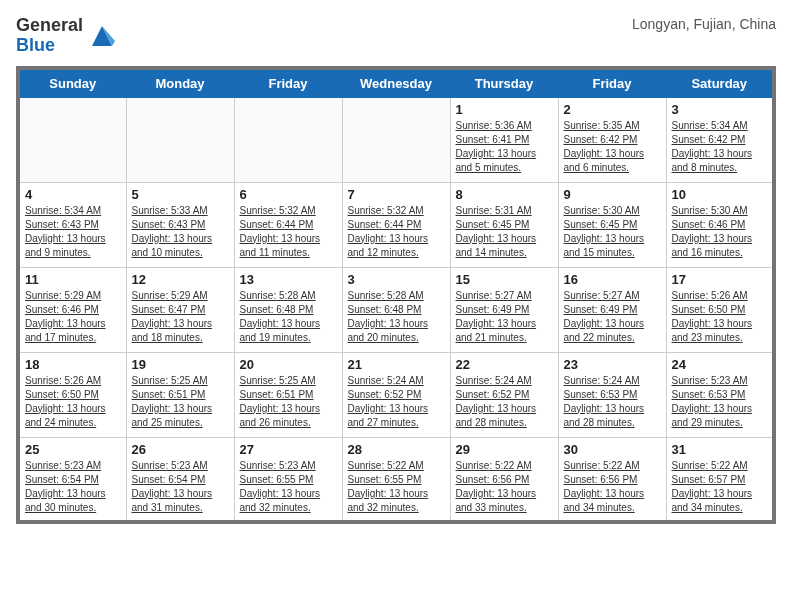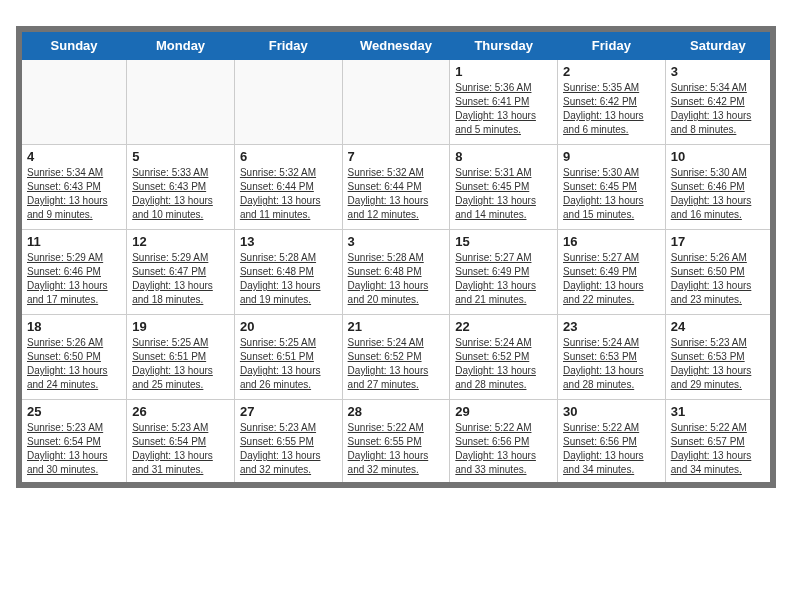--- a/index.html
+++ b/index.html
@@ -48,21 +48,21 @@
       font-weight: bold;
       color: #222;
     }
     .location {
       font-size: 14px;
       color: #555;
     }
     .calendar {
       width: 100%;
       border-collapse: collapse;
-      border: 6px solid #737373;
+      border: 4px solid #737373;
     }
     .calendar th {
       background-color: #1a6bb5;
       color: #fff;
       text-align: center;
       padding: 6px 4px;
       font-size: 13px;
       border: 1px solid #1a6bb5;
     }
     .calendar td {
@@ -89,21 +89,32 @@
       text-decoration: underline;
     }
     .week-row td {
       height: 85px;
     }
   </style>
 </head>
 <body>
 
 <div class="header">
+  <div class="logo">
+    <div class="logo-text">
+      <span class="logo-general">General</span>
+      <span class="logo-blue">Blue</span>
+    </div>
+    <svg class="logo-icon" viewBox="0 0 30 30">
+      <polygon points="5,25 15,5 25,25" fill="#1a6bb5"></polygon>
+      <polygon points="15,5 28,20 25,25" fill="#4a9fd4"></polygon>
+    </svg>
+  </div>
   <div class="title-section">
+    <div class="location">Longyan, Fujian, China</div>
   </div>
 </div>
 
 <table class="calendar">
   <thead>
     <tr>
     <th>Sunday</th>
         <th>Monday</th>
         <th>Friday</th>
         <th>Wednesday</th>

